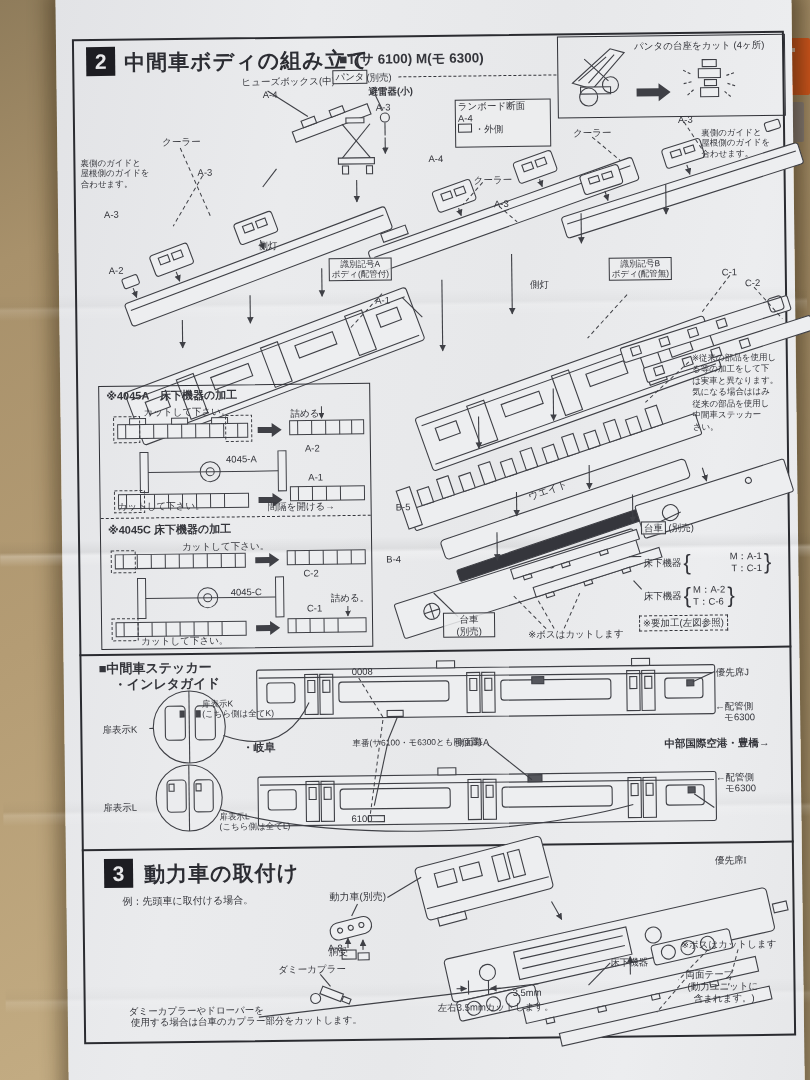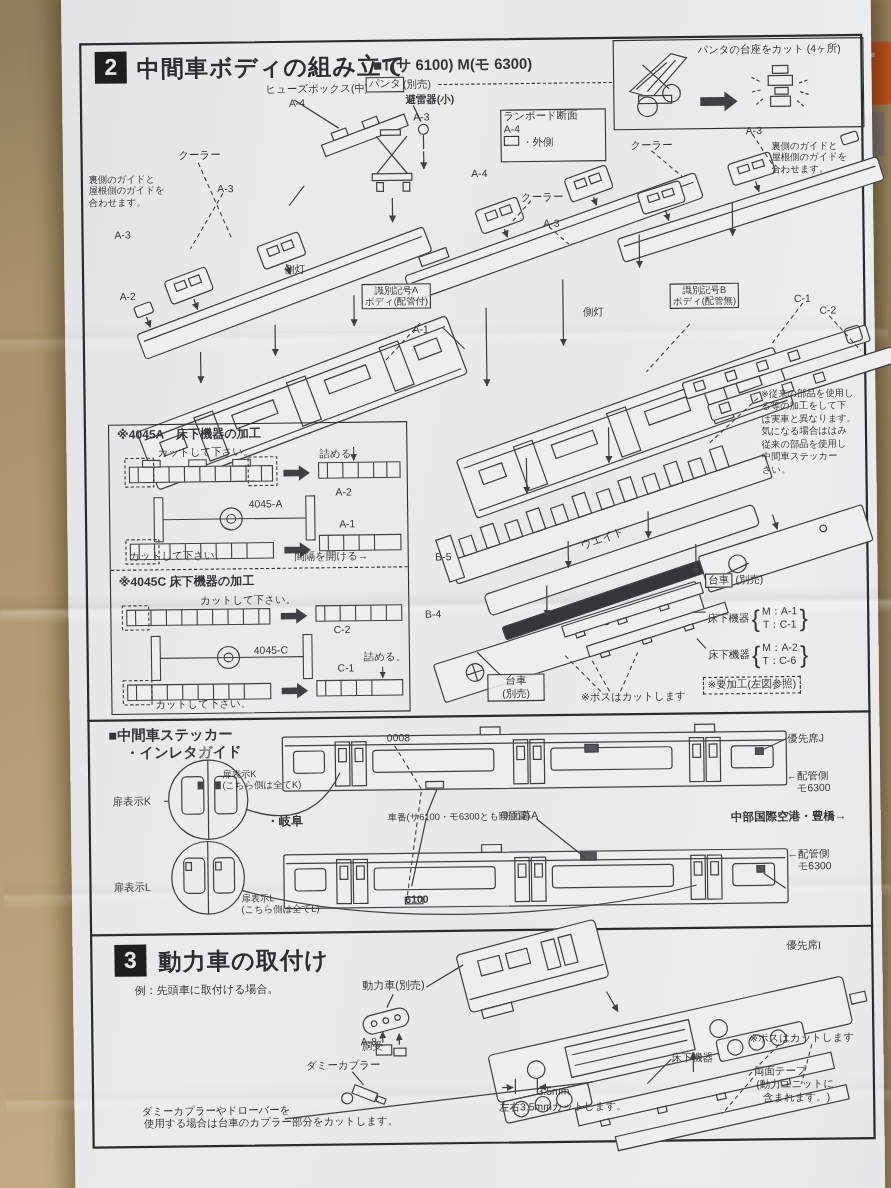--- a/index.html
+++ b/index.html
@@ -407,21 +407,21 @@
       <div class="lbl" style="left:396px;top:473px;margin-top:28px;">B-5</div>
       <div class="lbl" style="left:528px;top:486px;font-size:10px;transform:rotate(-19deg);">ウエイト</div>
       <div class="lbl" style="left:641px;top:525px;">
         <span class="bx">台車</span>
         <span>(別売)</span>
       </div>
       <div class="lbl" style="left:386px;top:553px;">B-4</div>
       <div class="lbl ufgroup" style="left:643px;top:554px;">
         <span>床下機器</span>
           <span class="brace">{</span>
-        <span style="display:inline-block;text-align:center;"><span>M：A-1</span><br><span>T：C-1</span></span>
+        <span style="display:inline-block;text-align:right;margin-left:37px;"><span>M：A-1</span><br><span>T：C-1</span></span>
         <span class="brace">}</span>
       </div>
       <div class="lbl ufgroup" style="left:643px;top:587px;">
         <span>床下機器</span>
           <span class="brace">{</span>
         <span style="display:inline-block;text-align:left;"><span>M：A-2</span><br><span>T：C-6</span></span>
         <span class="brace">}</span>
       </div>
       <div class="lbl bx twoLine" style="left:442px;top:613px;width:46px;">
         <span>台車</span><br><span>(別売)</span>
@@ -522,21 +522,21 @@
       <div class="lbl" style="left:713px;top:704px;">←配管側</div>
       <div class="lbl" style="left:722px;top:715px;">モ6300</div>
       <div class="lbl b" style="left:662px;top:740px;font-size:10.5px;">中部国際空港・豊橋→</div>
       <div class="lbl" style="left:713px;top:775px;">←配管側</div>
       <div class="lbl" style="left:722px;top:786px;">モ6300</div>
       <div class="lbl" style="left:711px;top:859px;font-family:Liberation Serif, serif;">優先席I</div>
       <div class="lbl" style="left:100px;top:798px;">扉表示L</div>
       <div class="lbl sm" style="left:216px;top:809px;">
         <span>扉表示L</span><br><span>(こちら側は全てL)</span>
       </div>
-      <div class="lbl" style="left:365px;top:812px;font-weight:bold;">6100</div>
+      <div class="lbl" style="left:348px;top:812px;">6100</div>
 
       <div class="secnum" style="left:100px;top:855px;">3</div>
       <div class="sectitle" style="left:140px;top:857px;">動力車の取付け</div>
       <div class="lbl" style="left:118px;top:892px;font-size:10px;">例：先頭車に取付ける場合。</div>
 
       <svg style="left:85px;top:845px;" width="708" height="200" viewBox="0 0 708 200">
         <g stroke="#3f4046" stroke-width="1.1" fill="none">
 
           <g transform="rotate(-14 390 35)">
             <rect x="330" y="8" width="130" height="54" rx="4" fill="#edeef0"></rect>
@@ -613,22 +613,22 @@
           </g>
         </g>
       </svg>
 
       <div class="lbl" style="left:325px;top:890px;font-size:10px;">動力車(別売)</div>
       <div class="lbl" style="left:323px;top:917px;margin-top:24px;">A-8</div>
       <div class="lbl" style="left:324px;top:945px;">胴受</div>
       <div class="lbl" style="left:273px;top:962px;">ダミーカプラー</div>
       <div class="lbl" style="left:123px;top:1002px;">ダミーカプラーやドローバーを</div>
       <div class="lbl" style="left:125px;top:1013px;">使用する場合は台車のカプラー部分をカットします。</div>
-      <div class="lbl" style="left:456px;top:988px;padding-left:27px;">3.5mm</div>
-      <div class="lbl" style="left:448px;top:1002px;">左右3.5mmカットします。</div>
+      <div class="lbl" style="left:480px;top:988px;padding-left:27px;">3.5mm</div>
+      <div class="lbl" style="left:432px;top:1002px;">左右3.5mmカットします。</div>
       <div class="lbl" style="left:605px;top:959px;">床下機器</div>
       <div class="lbl" style="left:676px;top:942px;">※ボスはカットします</div>
       <div class="lbl" style="left:680px;top:972px;">両面テープ</div>
       <div class="lbl" style="left:682px;top:984px;">(動力ユニットに</div>
       <div class="lbl" style="left:688px;top:996px;">含まれます。)</div>
 
     </div>
   </div>
 </div>
 

